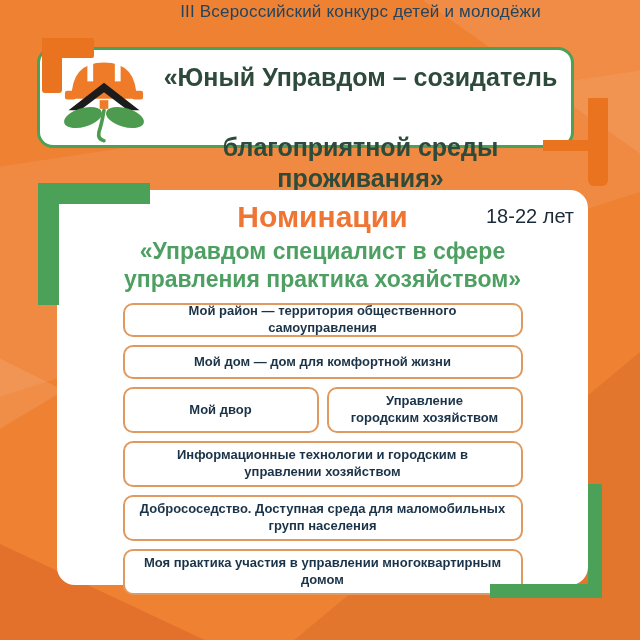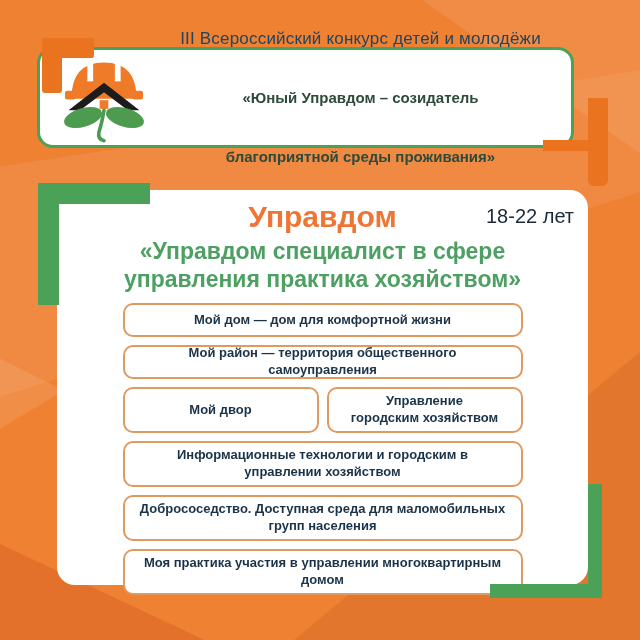--- a/index.html
+++ b/index.html
@@ -14,21 +14,21 @@
   .s4{background:rgba(170,30,10,.16);clip-path:polygon(0 85%,32% 100%,0 100%);}
   .s5{background:rgba(255,255,255,.10);clip-path:polygon(0 67%,10% 61%,0 56%);}
 
   
   .header-card{position:absolute;left:37px;top:47px;width:537px;height:101px;background:#fff;
     border:3px solid var(--green,#4aa157);border-radius:16px;z-index:1;
     display:flex;align-items:center;box-sizing:border-box;padding-left:8px;}
   .logo{width:112px;height:94px;flex:0 0 auto;}
   .header-text{flex:1;text-align:center;padding-right:10px;}
   .header-line1{font-size:17px;font-weight:500;color:var(--navy,#23445e);margin-bottom:3px;letter-spacing:.2px;}
-  .header-title{font-size:15px;font-weight:800;color:var(--dark-title,#2d4a3b);line-height:1.22;margin-top:40px;}
+  .header-title{font-size:25px;font-weight:800;color:var(--dark-title,#2d4a3b);line-height:1.22;margin-top:40px;}
 
   
   .main-card{position:absolute;left:57px;top:190px;width:531px;height:395px;background:#fff;
     border-radius:18px;z-index:1;box-sizing:border-box;padding-top:10px;}
   .main-head{position:relative;height:38px;}
   .nom-title{text-align:center;font-size:30px;font-weight:800;color:var(--orange-title,#ee7533);}
   .age{position:absolute;right:14px;top:5px;font-size:20px;font-weight:500;color:#1b2a38;}
   .subtitle{text-align:center;font-size:23px;font-weight:800;color:var(--green-text,#4d9f62);line-height:1.2;}
 
   .boxes{width:400px;margin:10px auto 0;display:flex;flex-direction:column;gap:8px;}
@@ -85,29 +85,29 @@
     </div>
   </div>
 
   <div class="bracket ob hb-tl-h"></div>
   <div class="bracket ob hb-tl-v"></div>
   <div class="bracket ob hb-br-v"></div>
   <div class="bracket ob hb-br-h"></div>
 
   <div class="main-card">
     <div class="main-head">
-      <div class="nom-title">Управдом</div>
+      <div class="nom-title">Номинации</div>
       <div class="age">18-22 лет</div>
     </div>
     <div class="subtitle">«Управдом специалист в сфере</div>
     <div class="subtitle">управления практика хозяйством»</div>
 
     <div class="boxes">
+      <div class="nom-box single">Мой район — территория общественного самоуправления</div>
       <div class="nom-box single">Мой дом — дом для комфортной жизни</div>
-      <div class="nom-box single">Мой район — территория общественного самоуправления</div>
       <div class="row">
         <div class="nom-box">Мой двор</div>
         <div class="nom-box">Управление
 городским хозяйством</div>
       </div>
       <div class="nom-box double">Информационные технологии и городским в
 управлении хозяйством</div>
       <div class="nom-box double">Добрососедство. Доступная среда для маломобильных
 групп населения</div>
       <div class="nom-box double">Моя практика участия в управлении многоквартирным

